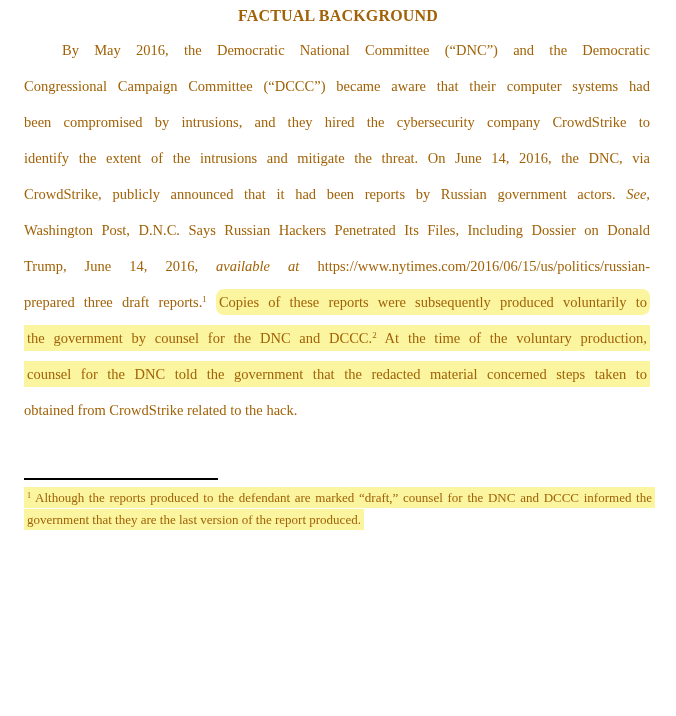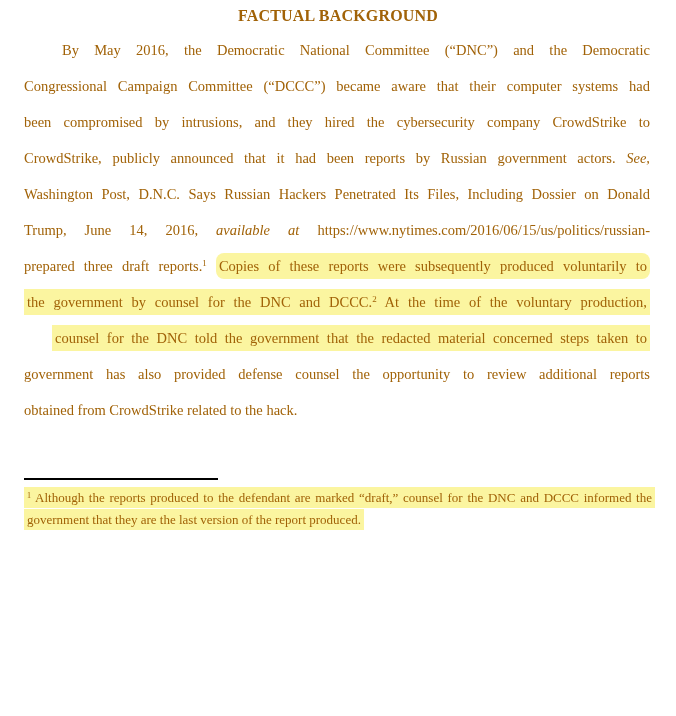--- a/index.html
+++ b/index.html
@@ -62,27 +62,27 @@
 </head>
 <body>
 
 <div class="page">
   <div class="title">FACTUAL BACKGROUND</div>
 
   <div class="body">
       <div class="line first"><span><span>By May 2016, the Democratic National Committee (“DNC”) and the Democratic</span></span></div>
       <div class="line"><span><span>Congressional Campaign Committee (“DCCC”) became aware that their computer systems had</span></span></div>
       <div class="line"><span><span>been compromised by intrusions, and they hired the cybersecurity company CrowdStrike to</span></span></div>
+      <div class="line"><span><span>identify the extent of the intrusions and mitigate the threat.  On June 14, 2016, the DNC, via</span></span></div>
       <div class="line"><span><span>CrowdStrike, publicly announced that it had been reports by Russian government actors.  </span><span class="it">See,</span></span></div>
       <div class="line"><span><span>Washington Post, D.N.C. Says Russian Hackers Penetrated Its Files, Including Dossier on Donald</span></span></div>
       <div class="line"><span><span>Trump, June 14, 2016, </span><span class="it">available at</span><span> https://www.nytimes.com/2016/06/15/us/politics/russian-</span></span></div>
       <div class="line"><span><span>prepared three draft reports.</span><sup class="fnref">1</sup><span>  </span></span><span class="hl" style="background-color: rgb(251, 245, 160); border-radius: 8px;"><span>Copies of these reports were subsequently produced voluntarily to</span></span></div>
       <div class="line"><span class="hl" style="background-color: rgb(251, 245, 160);"><span>the government by counsel for the DNC and DCCC.</span><sup class="fnref">2</sup><span>  At the time of the voluntary production,</span></span></div>
-      <div class="line"><span class="hl" style="background-color: rgb(251, 245, 160); margin-left: 28px;"><span>counsel for the DNC told the government that the redacted material concerned steps taken to</span></span></div>
-      <div class="line"><span><span>government has also provided defense counsel the opportunity to review additional reports</span></span></div>
+      <div class="line"><span class="hl" style="background-color: rgb(251, 245, 160);"><span>counsel for the DNC told the government that the redacted material concerned steps taken to</span></span></div>
       <div class="line nojust"><span><span>obtained from CrowdStrike related to the hack.</span></span></div>
     </div>
 
   <div class="fn-sep"></div>
 
   <div class="fn">
       <div class="line"><span class="hl" style="background-color: rgb(251, 245, 160);"><sup class="fnref">1</sup><span>  Although the reports produced to the defendant are marked “draft,” counsel for the DNC and DCCC informed the</span></span></div>
       <div class="line nojust"><span class="hl" style="background-color: rgb(251, 245, 160);"><span>government that they are the last version of the report produced.</span></span></div>
     </div>
 </div>

